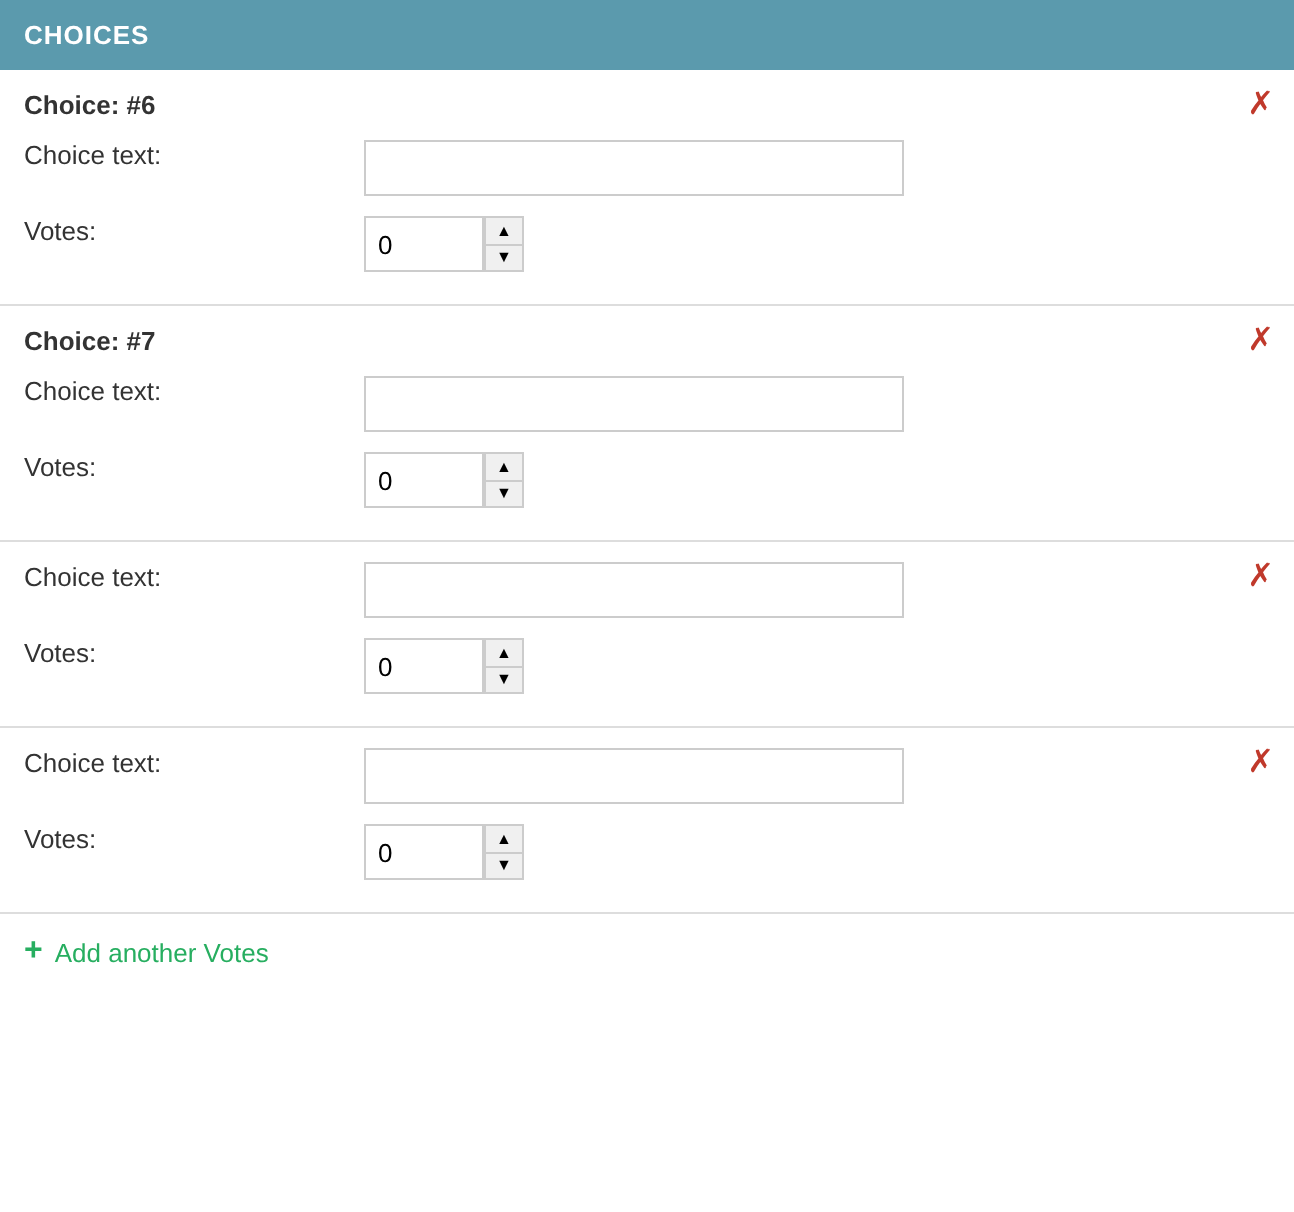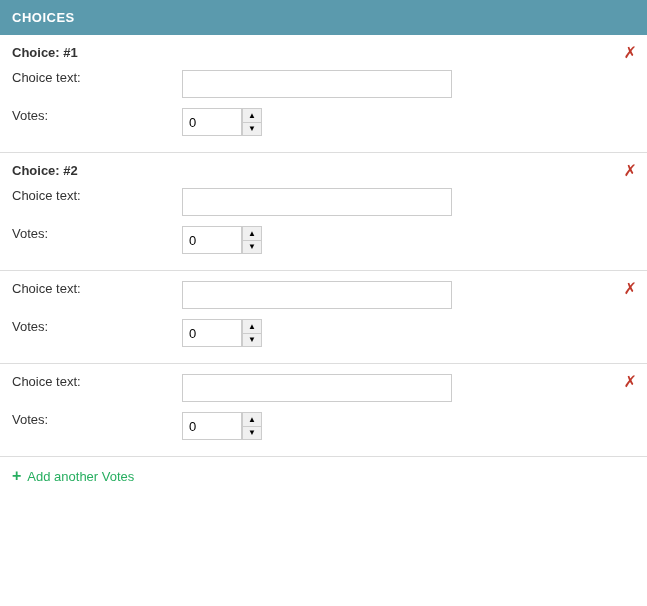--- a/index.html
+++ b/index.html
@@ -137,41 +137,41 @@
   </style>
 </head>
 <body>
 
 <div class="header">
   <span>CHOICES</span>
 </div>
 
 <div id="choices-container">
 <div class="choice-block">
-      <div class="choice-title">Choice: #1</div>
+      <div class="choice-title">Choice: #6</div>
       <button class="remove-btn" title="Remove">✗</button>
 
       <div class="field-row">
         <div class="field-label">Choice text:</div>
         <input type="text" class="text-input" value="" style="">
       </div>
 
       <div class="field-row">
         <div class="field-label">Votes:</div>
         <div class="number-field-group">
           <input type="number" class="number-input" value="0" style="">
           <div class="spinner-btns">
             <button class="spinner-btn">▲</button>
             <button class="spinner-btn">▼</button>
           </div>
         </div>
       </div>
     </div>
     <div class="choice-block">
-      <div class="choice-title">Choice: #2</div>
+      <div class="choice-title">Choice: #7</div>
       <button class="remove-btn" title="Remove">✗</button>
 
       <div class="field-row">
         <div class="field-label">Choice text:</div>
         <input type="text" class="text-input" value="" style="">
       </div>
 
       <div class="field-row">
         <div class="field-label">Votes:</div>
         <div class="number-field-group">

